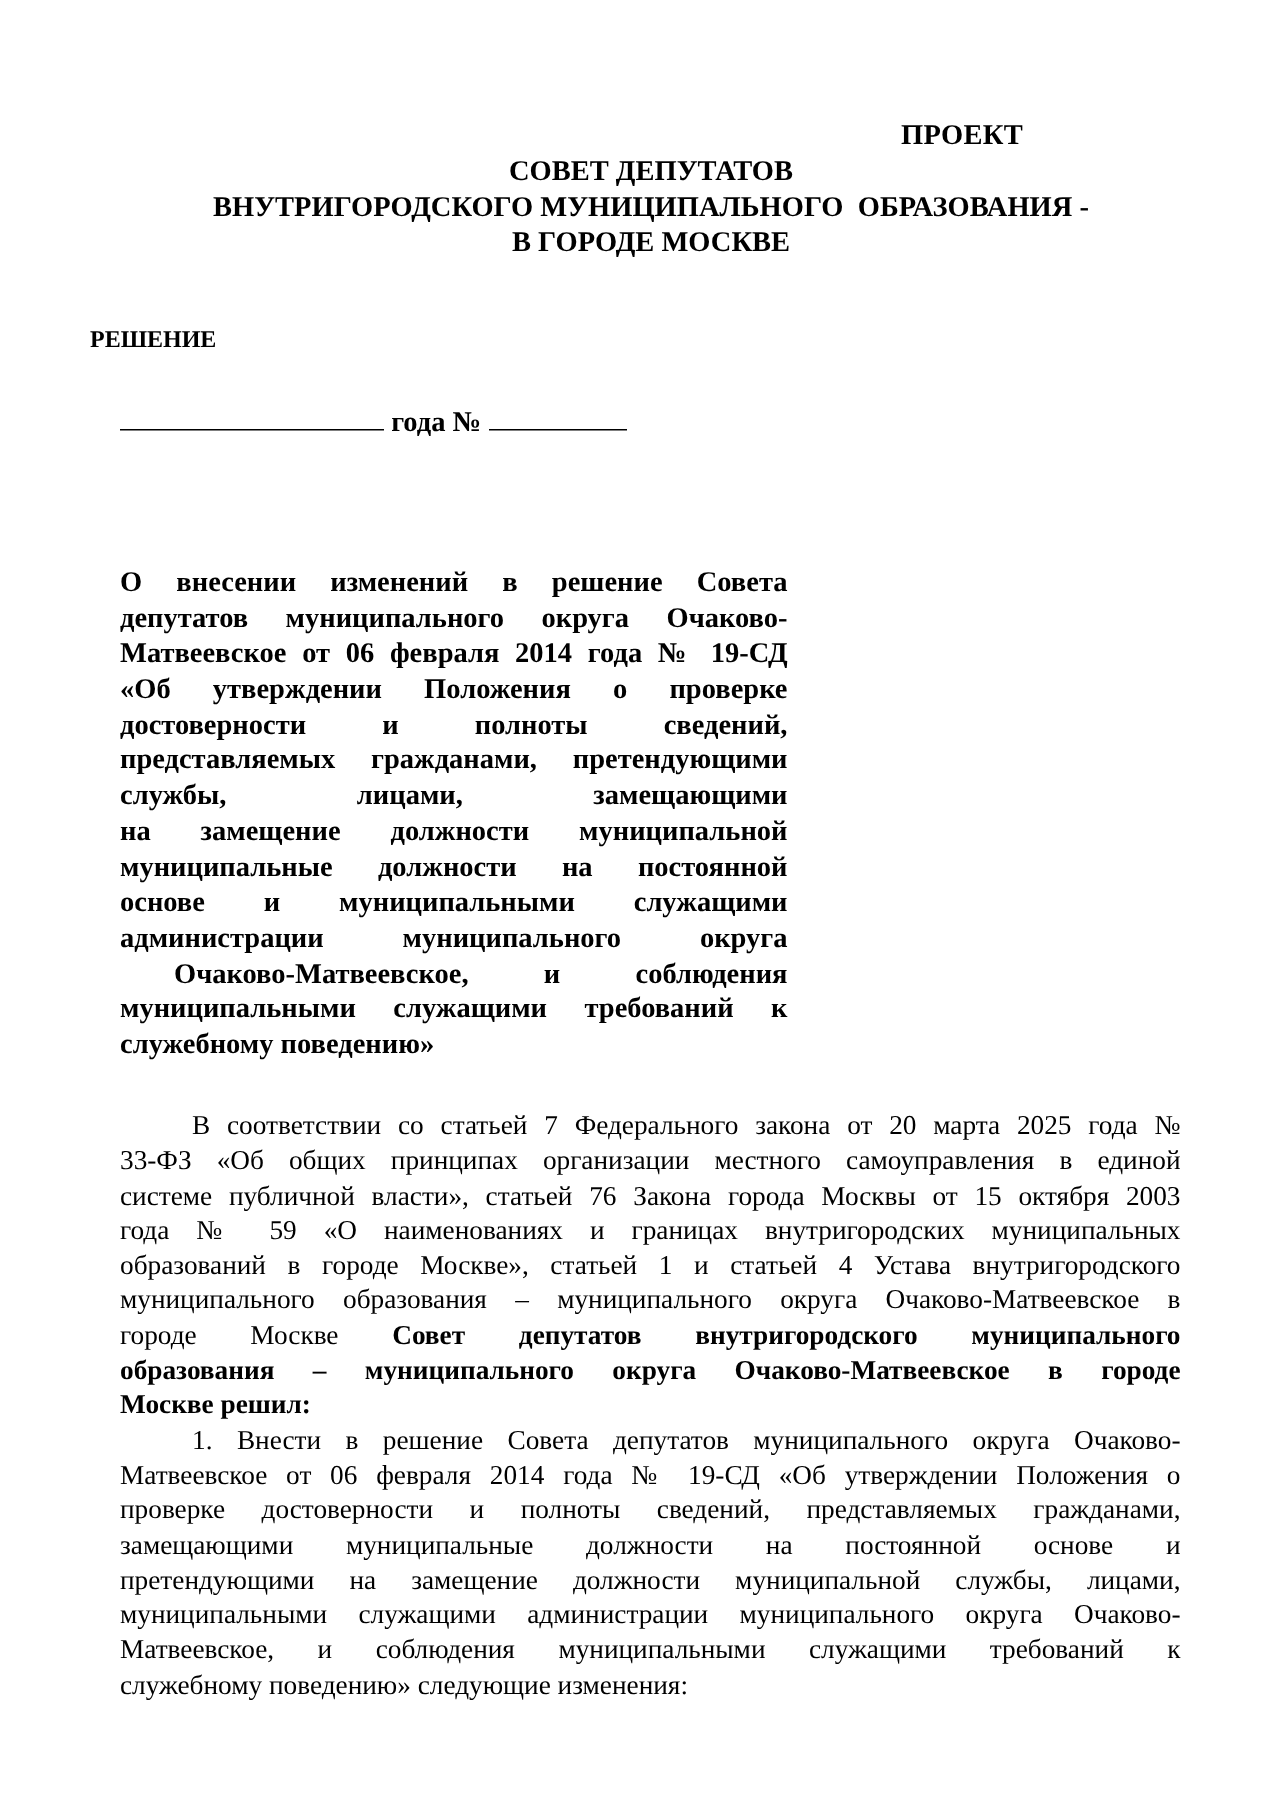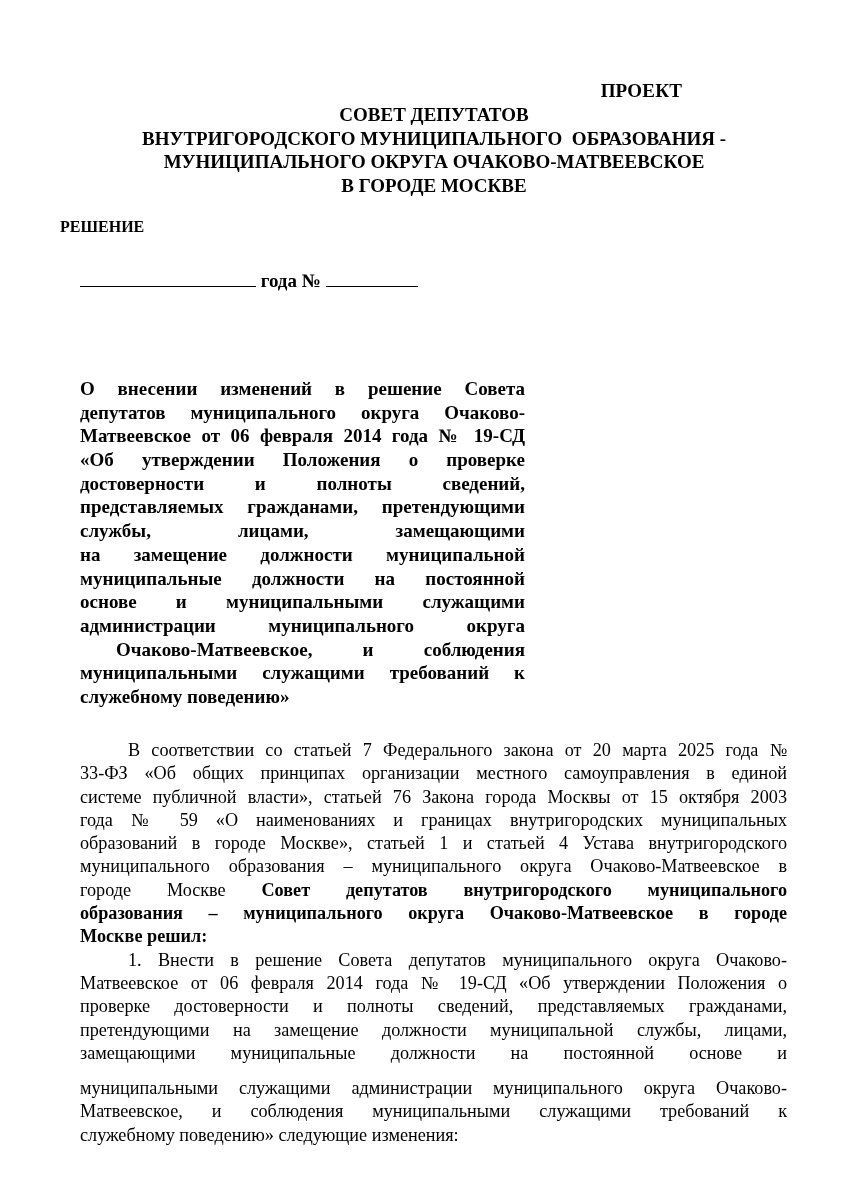--- a/index.html
+++ b/index.html
@@ -100,21 +100,20 @@
 </head>
 <body>
 
 <div class="page">
 
   <div class="stamp">ПРОЕКТ</div>
 
   <div class="header">
     <span class="line">СОВЕТ ДЕПУТАТОВ</span>
     <span class="line">ВНУТРИГОРОДСКОГО МУНИЦИПАЛЬНОГО  ОБРАЗОВАНИЯ -</span>
-    <span class="line">МУНИЦИПАЛЬНОГО ОКРУГА ОЧАКОВО-МАТВЕЕВСКОЕ</span>
     <span class="line">В ГОРОДЕ МОСКВЕ</span>
   </div>
 
   <div class="decision-title">РЕШЕНИЕ</div>
 
   <div class="date-line"><span class="blank date"></span> <span>года №</span> <span class="blank num"></span></div>
 
   <div class="subject">
     <span class="jline" style="white-space: normal;">О внесении изменений в решение Совета</span>
     <span class="jline" style="white-space: normal;">депутатов муниципального округа Очаково-</span>
@@ -141,21 +140,21 @@
       <span class="jline" style="white-space: normal;">образований в городе Москве», статьей 1 и статьей 4 Устава внутригородского</span>
       <span class="jline" style="white-space: normal;">муниципального образования – муниципального округа Очаково-Матвеевское в</span>
       <span class="jline" style="white-space: normal;"><span>городе Москве </span> <b>Совет депутатов внутригородского муниципального</b></span>
       <b class="jline" style="white-space: normal;">образования – муниципального округа Очаково-Матвеевское в городе</b>
       <b class="jline last" style="white-space: normal;">Москве решил:</b>
     </div>
     <div>
       <span class="jline indent" style="white-space: normal;">1. Внести в решение Совета депутатов муниципального округа Очаково-</span>
       <span class="jline" style="white-space: normal;">Матвеевское от 06 февраля 2014 года № 19-СД «Об утверждении Положения о</span>
       <span class="jline" style="white-space: normal;">проверке достоверности и полноты сведений, представляемых гражданами,</span>
+      <span class="jline" style="white-space: normal;">замещающими муниципальные должности на постоянной основе и</span>
       <span class="jline" style="white-space: normal;">претендующими на замещение должности муниципальной службы, лицами,</span>
-      <span class="jline" style="white-space: normal;">замещающими муниципальные должности на постоянной основе и</span>
-      <span class="jline" style="white-space: normal; margin-top: 12px;">муниципальными служащими администрации муниципального округа Очаково-</span>
+      <span class="jline" style="white-space: normal;">муниципальными служащими администрации муниципального округа Очаково-</span>
       <span class="jline" style="white-space: normal;">Матвеевское, и соблюдения муниципальными служащими требований к</span>
       <span class="jline last" style="white-space: normal;">служебному поведению» следующие изменения:</span>
     </div>
   </div>
 
 </div>
 
 </body></html>

